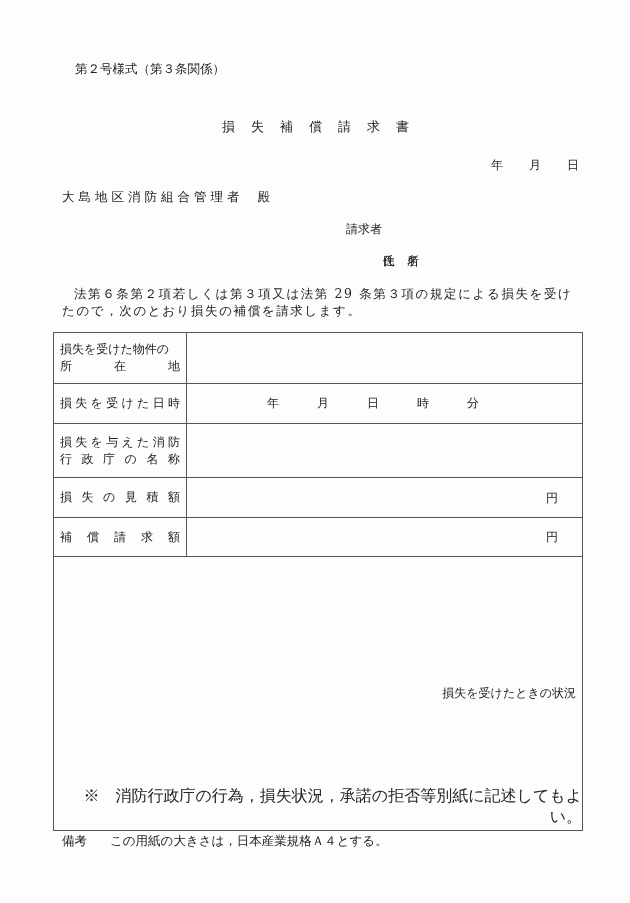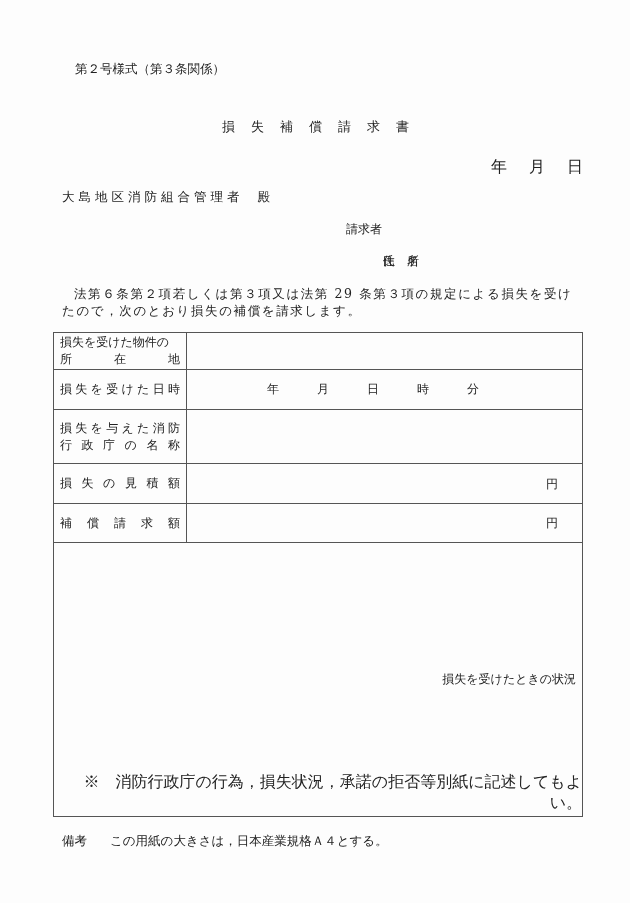--- a/index.html
+++ b/index.html
@@ -4,21 +4,21 @@
 <style>
   html, body { margin:0; padding:0; }
   body {
     width:630px; height:903px; background:#fdfdfd; position:relative;
     font-family: "DejaVu Serif", "Liberation Serif", serif;
     color:#222; font-size:12px; overflow:hidden;
   }
   .abs { position:absolute; white-space:nowrap; }
   .form-no { left:62px; top:61px; font-size:12.5px;margin-left:13px; }
   .title { left:222px; top:118px; font-size:13px; letter-spacing:16px;text-align:right; }
-  .date-line { left:491px; top:157px; font-size:16px; }
+  .date-line { left:491px; top:157px; font-size:12px; }
   .date-line span { display:inline-block; }
   .addressee { left:62px; top:189px; font-size:12.5px; letter-spacing:4px; }
   .claimant { left:346px; top:221px; font-size:12px; }
   .claim-addr { left:383px; top:253px; font-size:12px; }
   .claim-name { left:383px; top:253px; font-size:12px; }
   .body-text { left:62px; top:285px; width:520px; white-space:normal; font-size:12.5px; line-height:17px; letter-spacing:1.6px; text-indent:12px; }
   table.form {
     position:absolute; left:53px; top:332px; width:530px;
     border-collapse:collapse; table-layout:fixed;
   }
@@ -49,21 +49,21 @@
 </div>
 
 <div class="abs claimant">請求者</div>
 <div class="abs claim-addr">住　所</div>
 <div class="abs claim-name">氏　名</div>
 
 <div class="abs body-text">法第６条第２項若しくは第３項又は法第 29 条第３項の規定による損失を受けたので，次のとおり損失の補償を請求します。</div>
 
 <table class="form">
   <tbody>
-      <tr style="height:37px">
+      <tr style="height:51px">
     <td class="lbl">
       <div>損失を受けた物件の</div>
       <div class="just">
         <span>所</span>
         <span>在</span>
         <span>地</span>
       </div>
     </td>
     <td class="val"></td>
   </tr>

